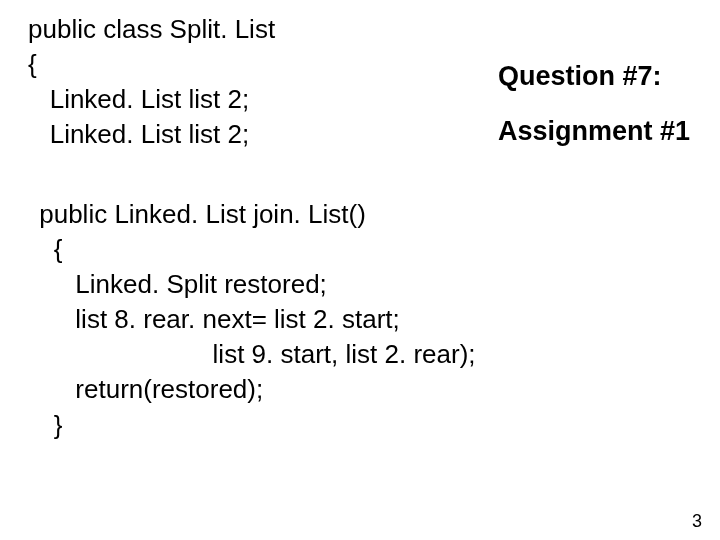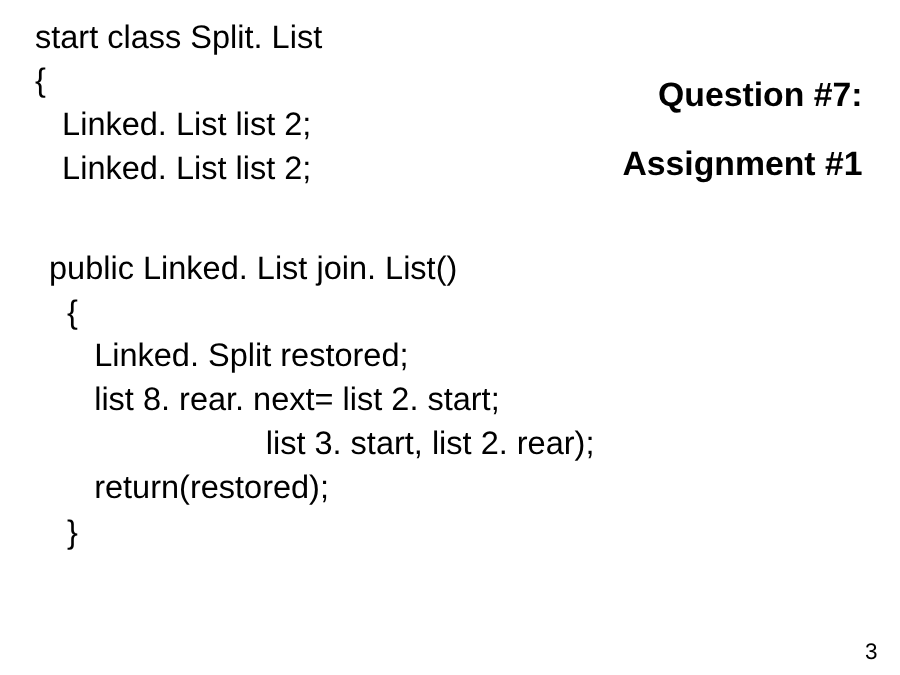--- a/index.html
+++ b/index.html
@@ -47,53 +47,52 @@
     right: 30px;
     top: 52px;
     text-align: left;
     color: #000;
     font-size: 27px;
     line-height: 1.8;
     font-weight: bold;
   }
   .header-right .q {
     margin-bottom: 6px;
-    text-align: right;
   }
   .page-num {
     position: absolute;
     right: 18px;
     bottom: 8px;
     font-size: 18px;
     color: #000;
   }
 </style>
 </head>
 <body>
 
 <div class="slide">
 
   <div class="header-right">
     <div class="q">Question #7:</div>
     <div>Assignment #1</div>
   </div>
 
   <div class="code-block">
-    <div class="line">start class Split. List</div>
+    <div class="line">public class Split. List</div>
     <div class="line">{</div>
     <div class="line">   Linked. List list 2;</div>
     <div class="line">   Linked. List list 2;</div>
   </div>
 
   <div class="code-block2">
     <div class="line"> public Linked. List join. List()</div>
     <div class="line">   {</div>
     <div class="line">      Linked. Split restored;</div>
     <div class="line"></div>
     <div class="line">      list 8. rear. next= list 2. start;</div>
-    <div class="line">                         list 3. start, list 2. rear);</div>
+    <div class="line">                         list 9. start, list 2. rear);</div>
     <div class="line">      return(restored);</div>
     <div class="line">   }</div>
   </div>
 
   <div class="page-num">3</div>
 
 </div>
 
 </body></html>

